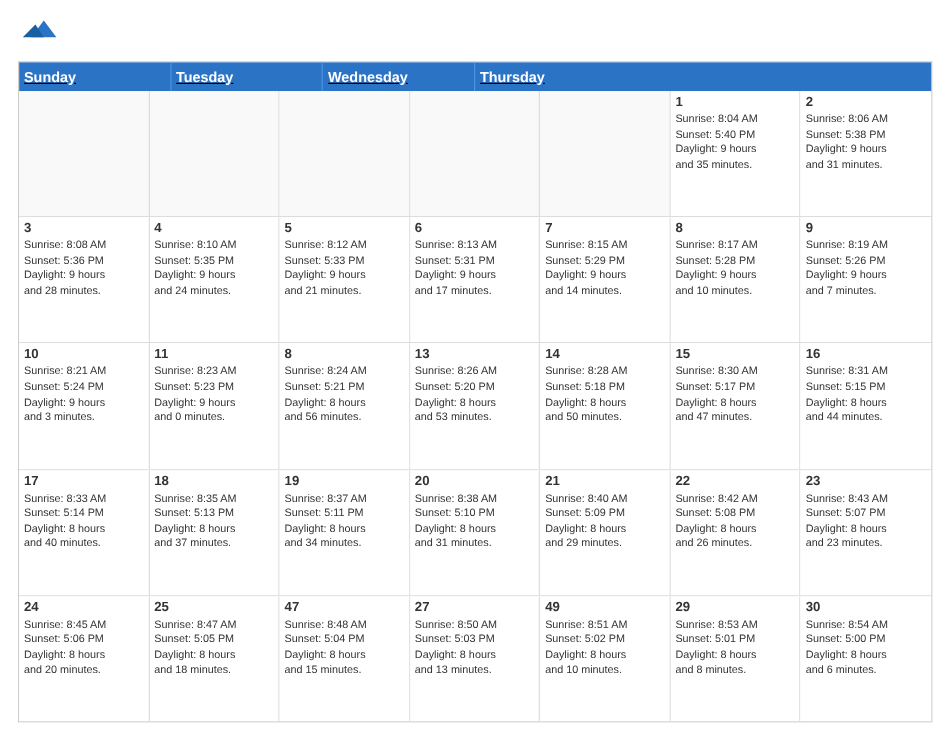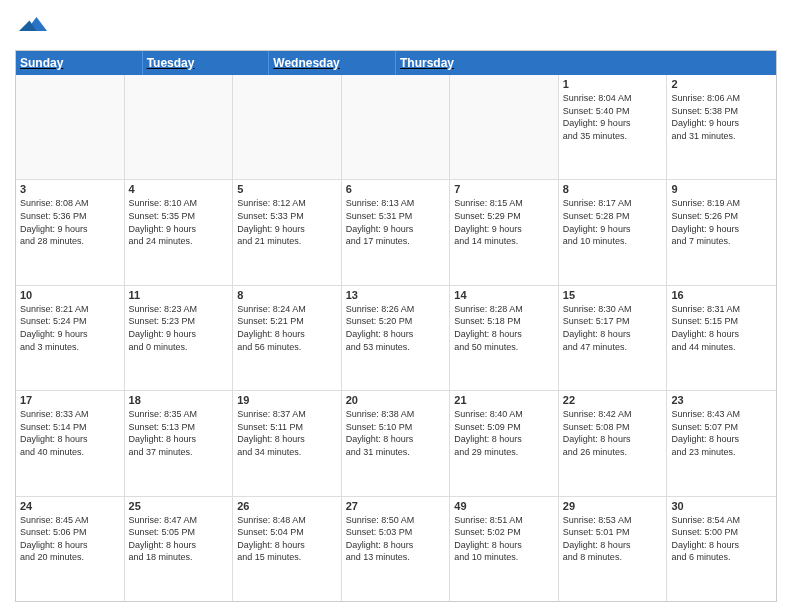--- a/index.html
+++ b/index.html
@@ -244,21 +244,21 @@
         <div class="cal-row">
           <div class="cal-cell">
             <div class="day-num">24</div>
             <div class="cell-text">Sunrise: 8:45 AM<br>Sunset: 5:06 PM<br>Daylight: 8 hours<br>and 20 minutes.</div>
           </div>
           <div class="cal-cell">
             <div class="day-num">25</div>
             <div class="cell-text">Sunrise: 8:47 AM<br>Sunset: 5:05 PM<br>Daylight: 8 hours<br>and 18 minutes.</div>
           </div>
           <div class="cal-cell">
-            <div class="day-num">26</div>
+            <div class="day-num">47</div>
             <div class="cell-text">Sunrise: 8:48 AM<br>Sunset: 5:04 PM<br>Daylight: 8 hours<br>and 15 minutes.</div>
           </div>
           <div class="cal-cell">
             <div class="day-num">27</div>
             <div class="cell-text">Sunrise: 8:50 AM<br>Sunset: 5:03 PM<br>Daylight: 8 hours<br>and 13 minutes.</div>
           </div>
           <div class="cal-cell">
             <div class="day-num">49</div>
             <div class="cell-text">Sunrise: 8:51 AM<br>Sunset: 5:02 PM<br>Daylight: 8 hours<br>and 10 minutes.</div>
           </div>

